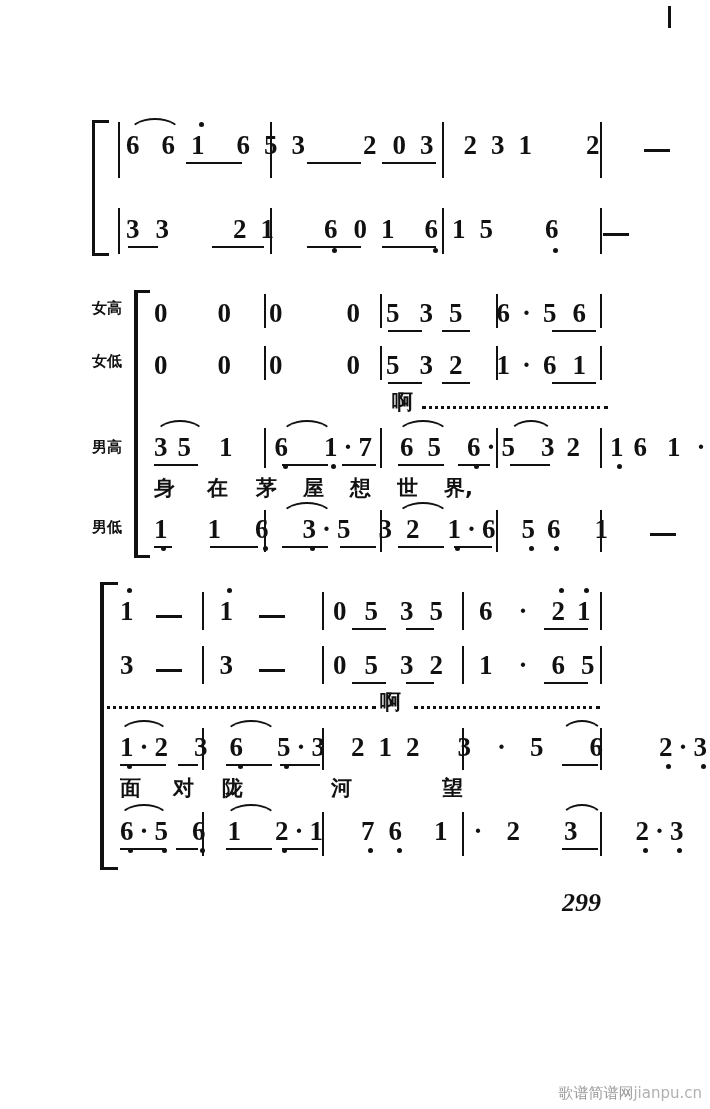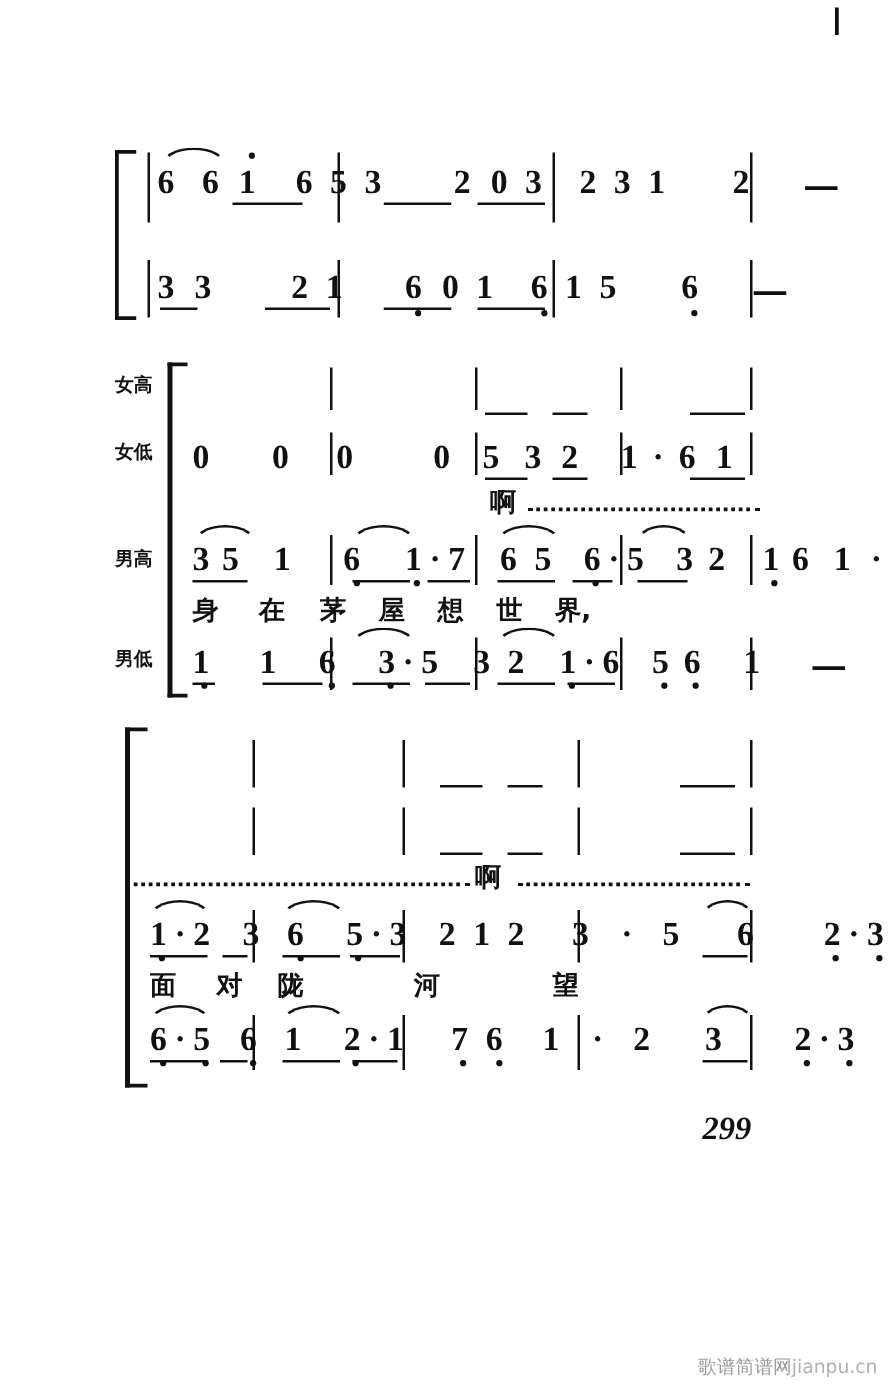--- a/index.html
+++ b/index.html
@@ -150,20 +150,33 @@
     <div class="barline" style="left:172px;top:6px;height:34px;"></div>
     <div class="barline" style="left:288px;top:6px;height:34px;"></div>
     <div class="barline" style="left:404px;top:6px;height:34px;"></div>
     <div class="barline" style="left:508px;top:6px;height:34px;"></div>
 
     <div class="barline" style="left:172px;top:58px;height:34px;"></div>
     <div class="barline" style="left:288px;top:58px;height:34px;"></div>
     <div class="barline" style="left:404px;top:58px;height:34px;"></div>
     <div class="barline" style="left:508px;top:58px;height:34px;"></div>
 
+    <div class="row" style="left:62px;top:12px;">
+      <span class="num">0</span>
+      <span class="num" style="margin-left:46px;">0</span>
+      <span class="num" style="margin-left:34px;">0</span>
+      <span class="num" style="margin-left:60px;">0</span>
+      <span class="num" style="margin-left:22px;">5</span>
+      <span class="num" style="margin-left:16px;">3</span>
+      <span class="num" style="margin-left:12px;">5</span>
+      <span class="num" style="margin-left:30px;">6</span>
+      <span class="num" style="margin-left:8px;">·</span>
+      <span class="num" style="margin-left:8px;">5</span>
+      <span class="num" style="margin-left:12px;">6</span>
+    </div>
     <div class="beam" style="left:296px;top:42px;width:34px;"></div>
     <div class="beam" style="left:350px;top:42px;width:28px;"></div>
     <div class="beam" style="left:460px;top:42px;width:44px;"></div>
 
     <div class="row" style="left:62px;top:64px;">
       <span class="num">0</span>
       <span class="num" style="margin-left:46px;">0</span>
       <span class="num" style="margin-left:34px;">0</span>
       <span class="num" style="margin-left:60px;">0</span>
       <span class="num" style="margin-left:22px;">5</span>
@@ -261,29 +274,57 @@
 
   <div class="system" style="left:92px; top:580px; width:520px; height:290px;">
 
     <div class="brace" style="left:8px;top:2px;width:14px;height:282px;border-left:4px solid #111;"></div>
 
     <div class="barline" style="left:110px;top:12px;height:38px;"></div>
     <div class="barline" style="left:230px;top:12px;height:38px;"></div>
     <div class="barline" style="left:370px;top:12px;height:38px;"></div>
     <div class="barline" style="left:508px;top:12px;height:38px;"></div>
 
+    <div class="row" style="left:28px;top:18px;">
+      <span class="num">1<span class="dotA" style="left:7px;top:-10px;"></span></span>
+      <span class="dash" style="margin-left:18px;"></span>
+      <span class="num" style="margin-left:34px;">1<span class="dotA" style="left:7px;top:-10px;"></span></span>
+      <span class="dash" style="margin-left:22px;"></span>
+      <span class="num" style="margin-left:44px;">0</span>
+      <span class="num" style="margin-left:14px;">5</span>
+      <span class="num" style="margin-left:18px;">3</span>
+      <span class="num" style="margin-left:12px;">5</span>
+      <span class="num" style="margin-left:32px;">6</span>
+      <span class="num" style="margin-left:22px;">·</span>
+      <span class="num" style="margin-left:20px;">2<span class="dotA" style="left:7px;top:-10px;"></span></span>
+      <span class="num" style="margin-left:8px;">1<span class="dotA" style="left:7px;top:-10px;"></span></span>
+    </div>
     <div class="beam" style="left:260px;top:48px;width:34px;"></div>
     <div class="beam" style="left:314px;top:48px;width:28px;"></div>
     <div class="beam" style="left:452px;top:48px;width:44px;"></div>
 
     <div class="barline" style="left:110px;top:66px;height:38px;"></div>
     <div class="barline" style="left:230px;top:66px;height:38px;"></div>
     <div class="barline" style="left:370px;top:66px;height:38px;"></div>
     <div class="barline" style="left:508px;top:66px;height:38px;"></div>
 
+    <div class="row" style="left:28px;top:72px;">
+      <span class="num">3</span>
+      <span class="dash" style="margin-left:18px;"></span>
+      <span class="num" style="margin-left:34px;">3</span>
+      <span class="dash" style="margin-left:22px;"></span>
+      <span class="num" style="margin-left:44px;">0</span>
+      <span class="num" style="margin-left:14px;">5</span>
+      <span class="num" style="margin-left:18px;">3</span>
+      <span class="num" style="margin-left:12px;">2</span>
+      <span class="num" style="margin-left:32px;">1</span>
+      <span class="num" style="margin-left:22px;">·</span>
+      <span class="num" style="margin-left:20px;">6</span>
+      <span class="num" style="margin-left:12px;">5</span>
+    </div>
     <div class="beam" style="left:260px;top:102px;width:34px;"></div>
     <div class="beam" style="left:314px;top:102px;width:28px;"></div>
     <div class="beam" style="left:452px;top:102px;width:44px;"></div>
 
     <div class="lyr" style="position:absolute;left:288px;top:112px;">啊</div>
     <div class="dotline" style="left:8px;top:126px;width:276px;"></div>
     <div class="dotline" style="left:322px;top:126px;width:186px;"></div>
 
     <div class="barline" style="left:110px;top:148px;height:42px;"></div>
     <div class="barline" style="left:230px;top:148px;height:42px;"></div>

